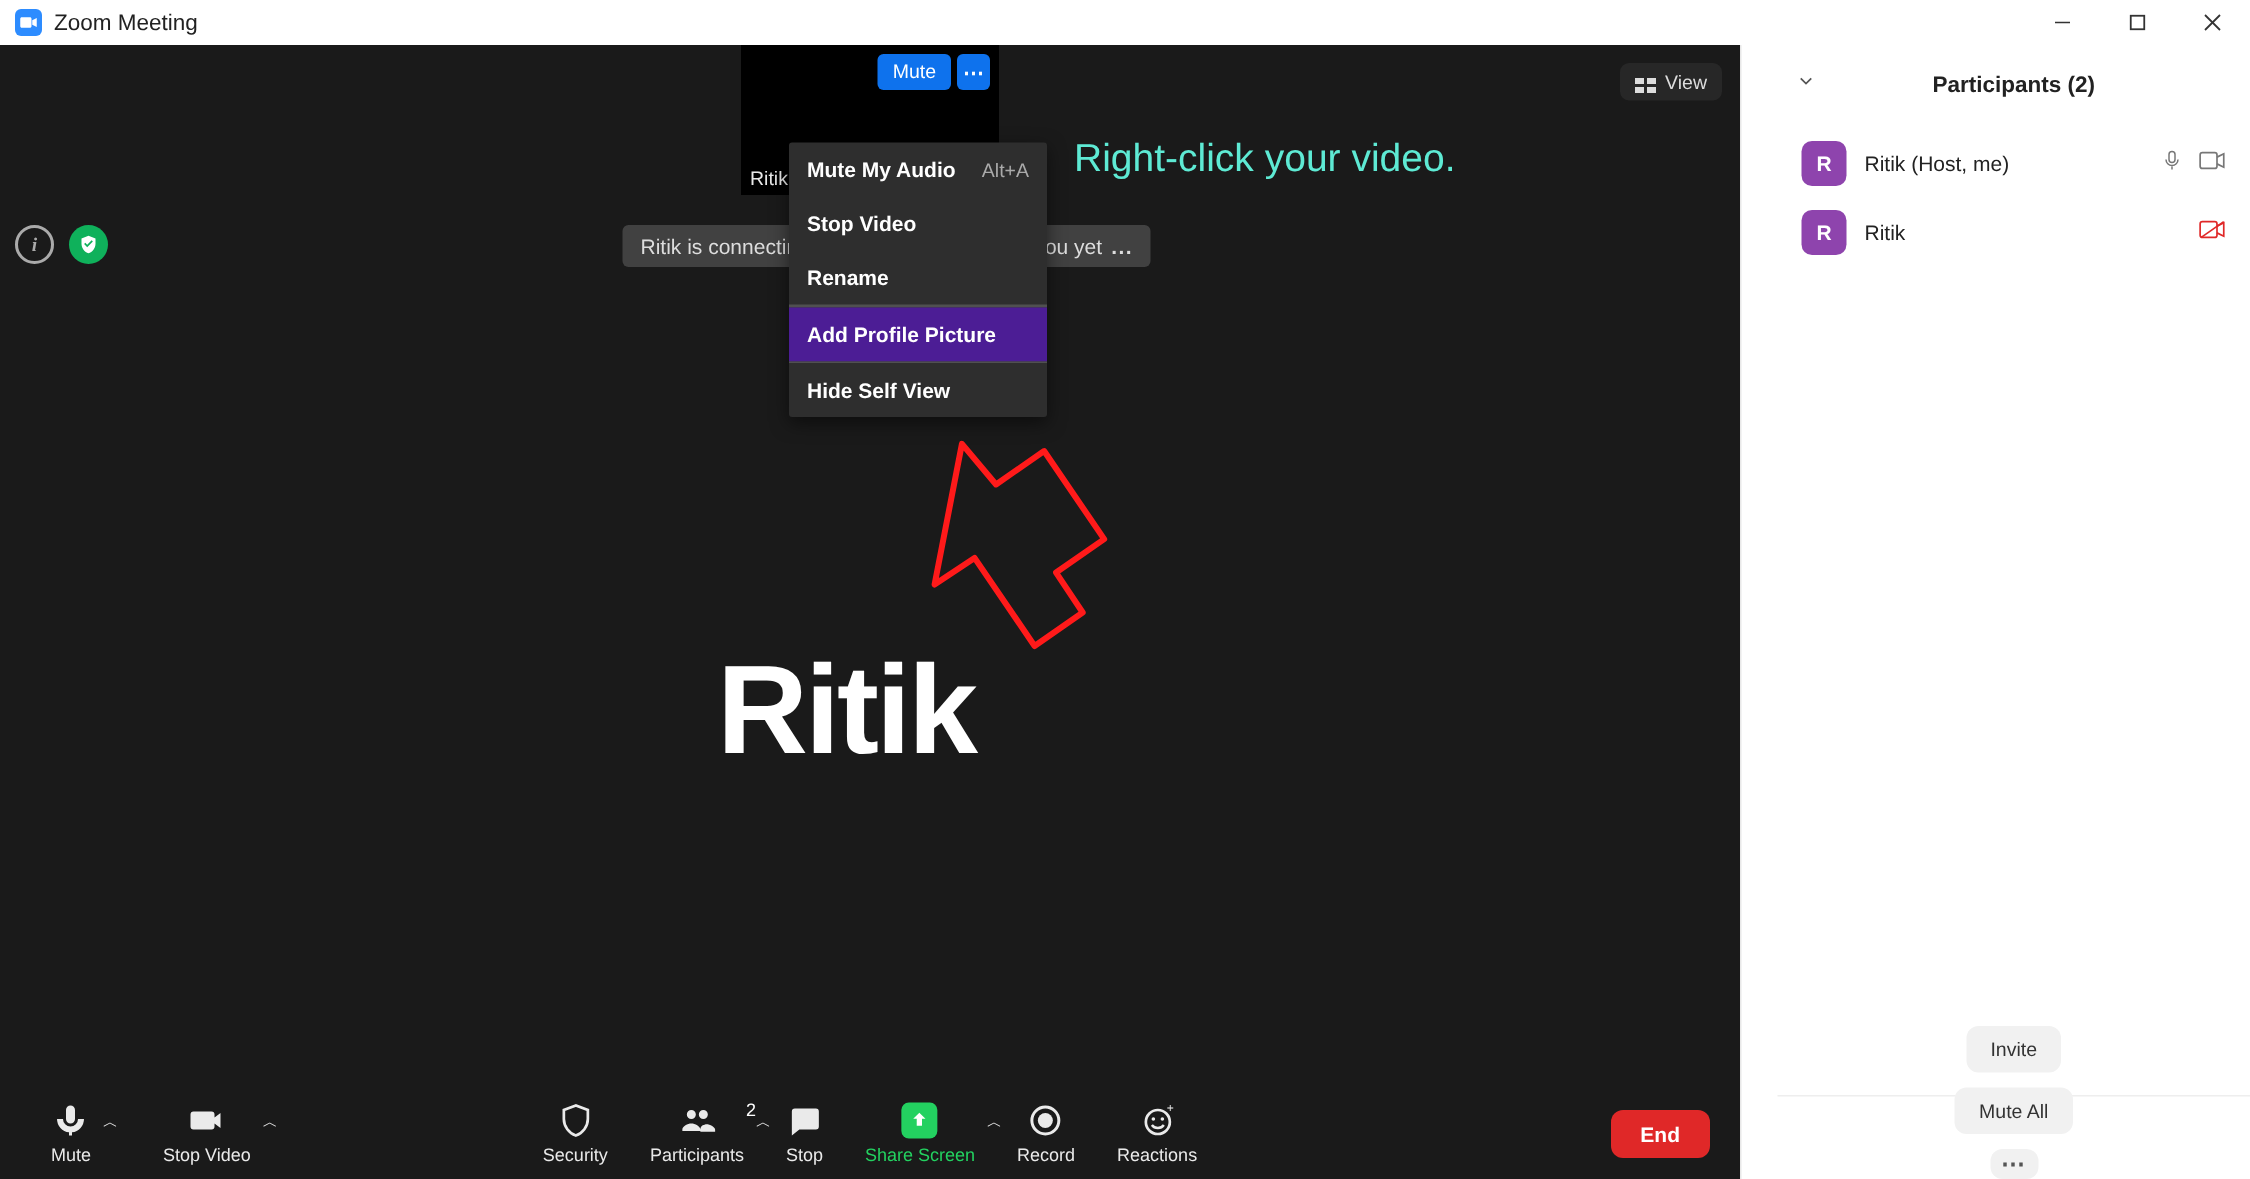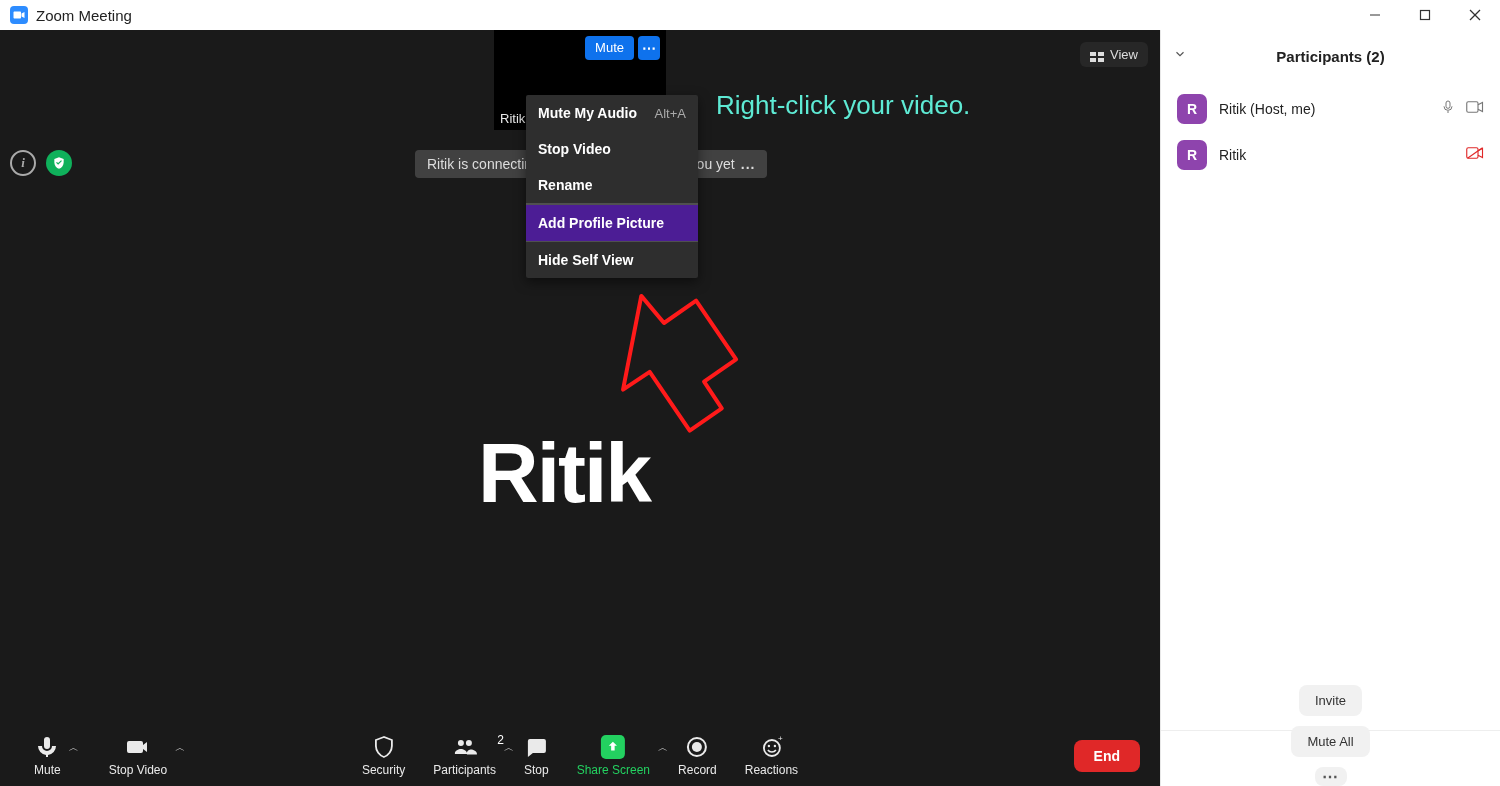--- a/index.html
+++ b/index.html
@@ -53,21 +53,21 @@
   .tb-btn .caret { position: absolute; top: 6px; right: -4px; color: #eaeaea; font-size: 10px;}
   .tb-btn.green { color: #23d160; }
   .tb-icon { width: 24px; height: 24px; display: flex; align-items: center; justify-content: center; }
   .tb-icon svg { width: 24px; height: 24px; fill: #eaeaea; }
   .share-icon { width: 24px; height: 24px; background: #23d160; border-radius: 5px; display:flex; align-items:center; justify-content:center;}
   .share-icon svg { width: 14px; height: 14px; fill: #fff; }
   .badge { position: absolute; top: -2px; right: 6px; color: #fff; font-size: 12px; font-weight: 500;}
   .end-btn { margin-left: auto; background: #e02828; color: #fff; padding: 8px 20px; border-radius: 8px; font-size: 14px; font-weight: 600;}
   .tb-center { position: absolute; left: 50%; transform: translateX(-50%); display:flex; align-items: flex-end;}
   
-  .participants-panel { width: 340px; background: #fff; display: flex; flex-direction: column; border-left: 1px solid #e8e8e8;}
+  .participants-panel { width: 340px; background: #fff; display: flex; flex-direction: column; border-left: 1px solid #e8e8e8; padding-left: 24px;}
   .pp-header { height: 52px; display: flex; align-items: center; justify-content: center; position: relative; }
   .pp-header-title { font-size: 15px; font-weight: 700; color: #222;}
   .pp-collapse { position: absolute; left: 12px; color: #555; }
   .pp-list { flex: 1; padding: 4px 0; }
   .pp-row { display: flex; align-items: center; padding: 8px 16px; gap: 12px; }
   .pp-avatar { width: 30px; height: 30px; border-radius: 7px; background: #8e44ad; color: #fff; display:flex; align-items:center; justify-content:center; font-weight:600; font-size: 14px;}
   .pp-name { flex: 1; font-size: 14px; color: #222;}
   .pp-icons { display: flex; gap: 10px; align-items: center;}
   .pp-mic svg { width: 16px; height: 16px; fill: none; stroke: #777; stroke-width: 1.5;}
   .pp-cam svg { width: 18px; height: 14px; fill: none; stroke: #777; stroke-width: 1.5;}

